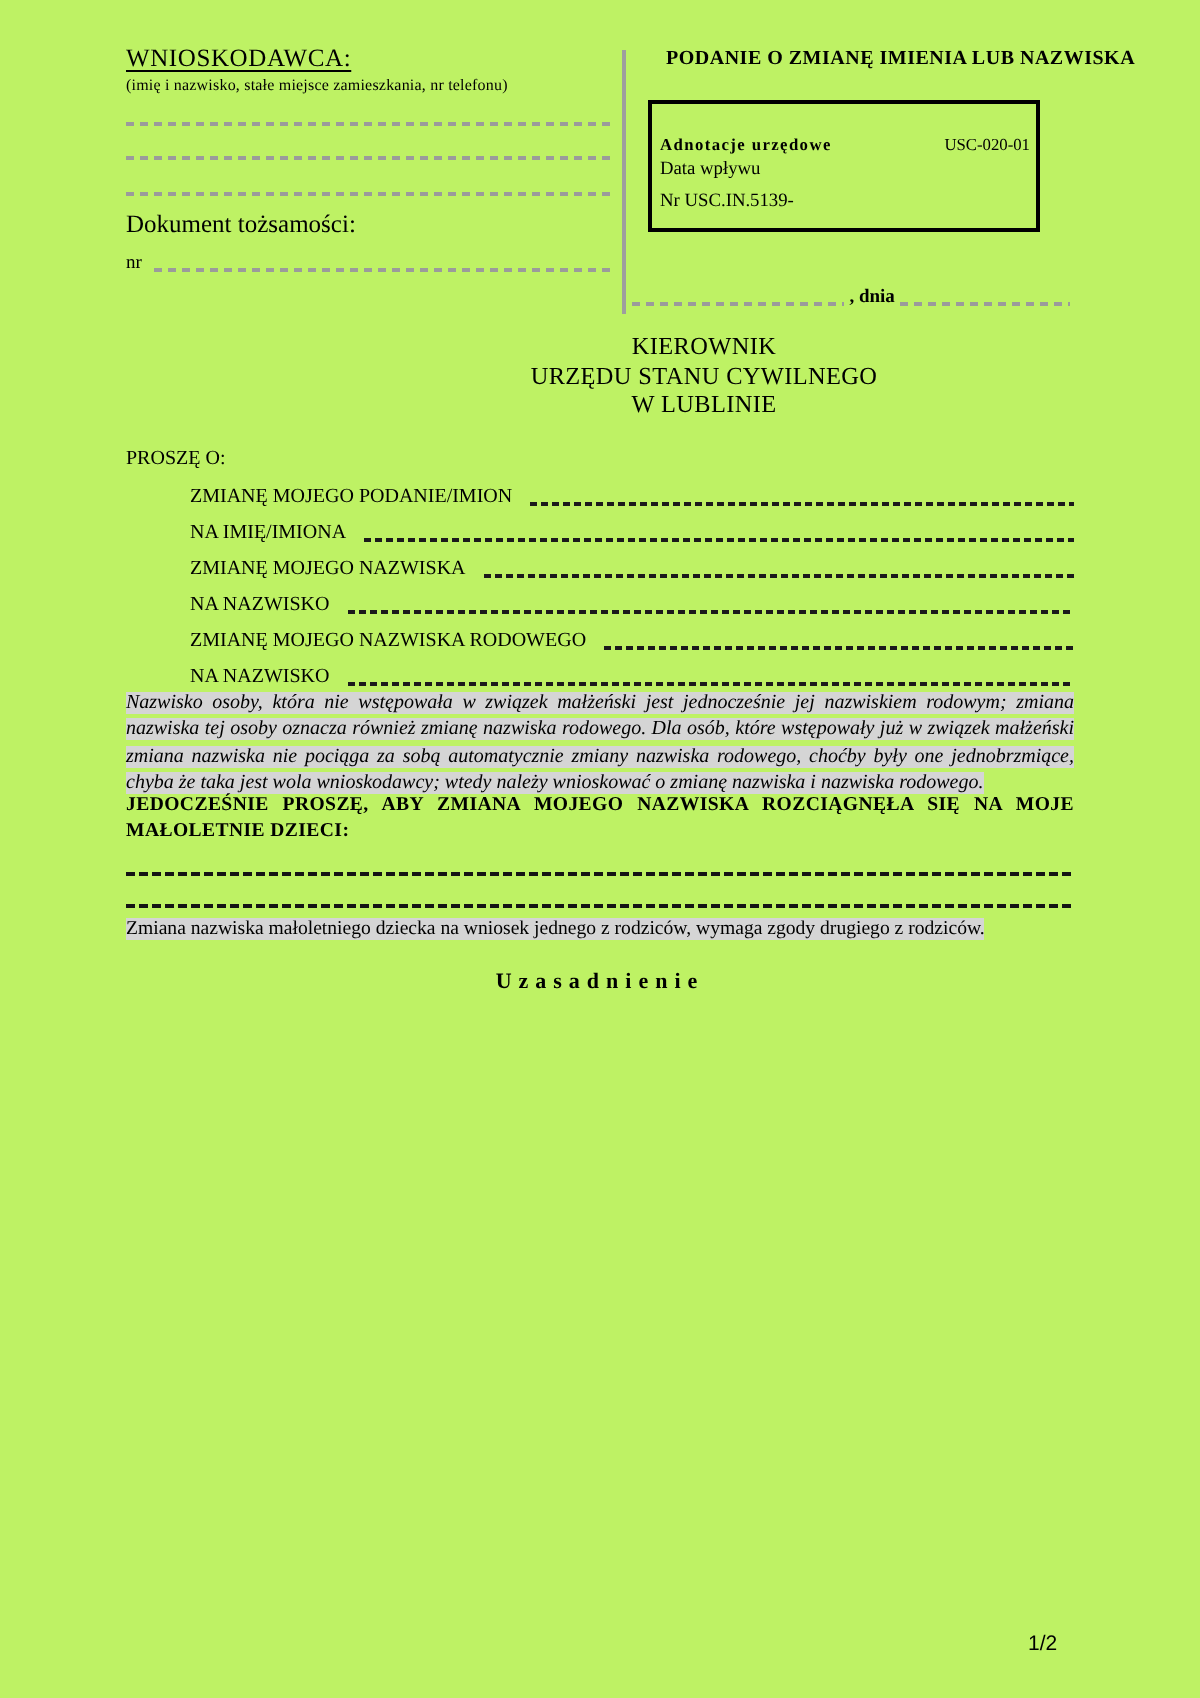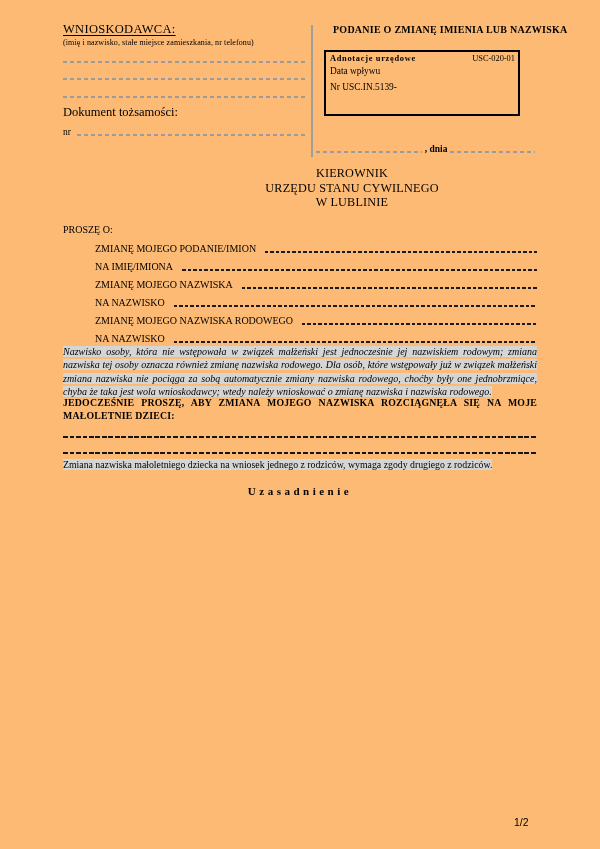--- a/index.html
+++ b/index.html
@@ -1,35 +1,35 @@
 <!DOCTYPE html>
 <html><head>
 <meta charset="utf-8">
 <style>
   html,body{margin:0;padding:0;background:#e8e8e8;}
   .page{
-    position:relative;width:600px;height:849px;background:#fdba74;
+    position:relative;width:600px;height:849px;background:#bef264;
     font-family:"Liberation Serif","DejaVu Serif",serif;color:#000;
     margin:0 auto;overflow:hidden;
   }
   .abs{position:absolute;}
   
   .dashline{height:2px;background-image:repeating-linear-gradient(90deg,#9b9b9b 0 4px,transparent 4px 7px);}
   .dash-black{height:1.7px;background-image:repeating-linear-gradient(90deg,#1b1b1b 0 3.5px,transparent 3.5px 5.5px);}
   .dash-heavy{height:2.3px;background-image:repeating-linear-gradient(90deg,#141414 0 4.5px,transparent 4.5px 6.5px);}
   .row{display:flex;}
   .fill{flex:1;align-self:flex-end;margin-bottom:2px;}
   
   .applicant-title{font-size:12.5px;text-decoration:underline;text-underline-offset:2px;letter-spacing:.3px;}
   .applicant-sub{font-size:8px;letter-spacing:.1px;}
   .id-title{font-size:12.5px;}
   .small-label{font-size:9.5px;line-height:12px;}
   
   .form-title{font-size:10px;font-weight:bold;letter-spacing:.25px;white-space:nowrap;}
-  .annot-box{border:2px solid #000;width:196px;height:66px;box-sizing:border-box;padding:2px 3px 0 4px;}
+  .annot-box{border:2px solid #000;width:196px;height:66px;box-sizing:border-box;padding:16px 3px 0 4px;}
   .annot-head{display:flex;justify-content:space-between;align-items:baseline;}
   .annot-title{font-size:8.4px;font-weight:bold;letter-spacing:.7px;}
   .annot-code{font-size:8.4px;}
   .annot-row{font-size:9.4px;line-height:16px;}
   .vline{width:2px;background:#9e9e9e;}
   .date-label{font-size:9.5px;font-weight:bold;line-height:12px;padding:0 3px;}
   
   .addressee{text-align:center;font-size:12.2px;line-height:14.6px;letter-spacing:.2px;}
   
   .intro{font-size:10px;}

